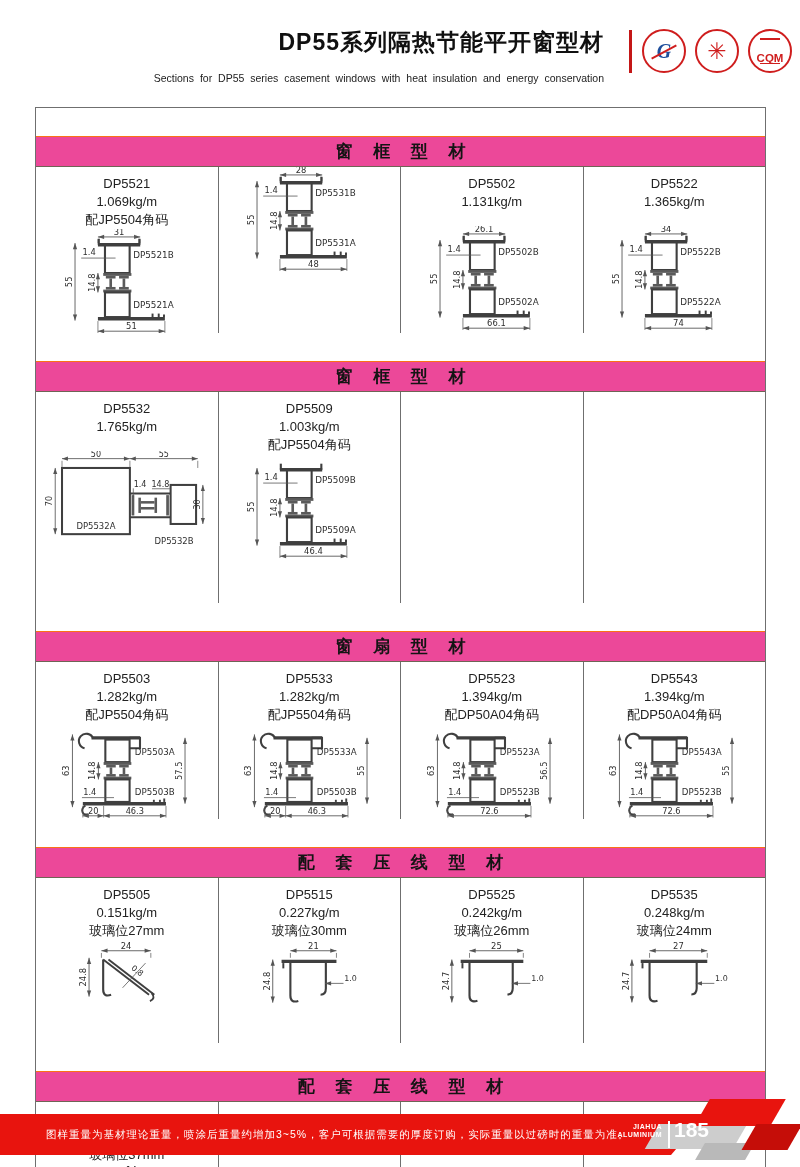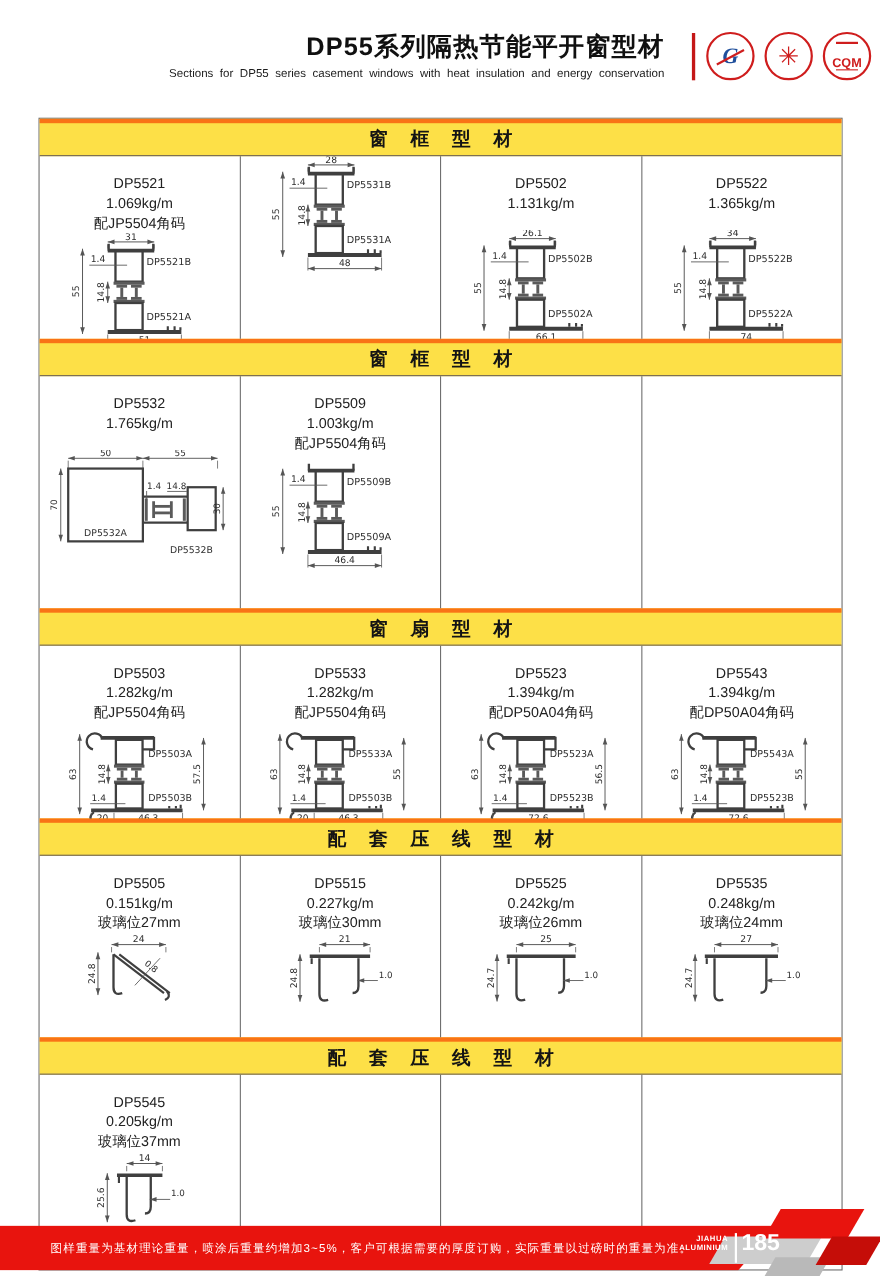--- a/index.html
+++ b/index.html
@@ -2,42 +2,42 @@
 <html><head>
 <meta charset="utf-8">
 <style>
   html,body{margin:0;padding:0;background:#fff;}
   .page{position:relative;width:800px;height:1167px;background:#ffffff;overflow:hidden;
         font-family:"Liberation Sans","DejaVu Sans",sans-serif;}
 
   
   .hdr{position:absolute;top:27px;right:196px;text-align:right;}
   .hdr-cn{font-size:23px;font-weight:bold;color:#101010;letter-spacing:1px;}
-  .hdr-en{font-size:10.5px;color:#1c1c1c;margin-top:3px;word-spacing:3px;}
+  .hdr-en{font-size:10.5px;color:#1c1c1c;margin-top:14px;word-spacing:3px;}
   .hdr-sep{position:absolute;top:30px;left:629px;width:3px;height:43px;background:#c41717;}
   .logos{position:absolute;top:29px;left:642px;display:flex;gap:9px;}
   .logo{width:44px;height:44px;border:2.5px solid #cf1d1d;border-radius:50%;box-sizing:border-box;
         display:flex;align-items:center;justify-content:center;position:relative;background:#fff;}
   .logo .g{font-size:20px;font-weight:bold;font-style:italic;color:#1f4f9c;font-family:"Liberation Serif","DejaVu Serif",serif;}
   .logo .swoosh{position:absolute;left:6px;top:20px;width:28px;height:2px;background:#cf1d1d;transform:rotate(-28deg);}
   .logo .star{font-size:23px;color:#cf1d1d;line-height:1;}
   .logo .cqm{font-size:11.5px;font-weight:bold;color:#cf1d1d;margin-top:14px;}
   .logo .tick{position:absolute;left:10px;right:10px;height:1.5px;background:#cf1d1d;}
   .tick.t{top:7px}.tick.b{bottom:7px}
 
   
   .tbl{position:absolute;left:35px;top:107px;width:731px;border:1px solid #6f6f6f;box-sizing:border-box;background:#fff;}
-  .bar{height:29px;background:#fde047;border-top:4px solid #f97316;border-bottom:1px solid #6f6455;
+  .bar{height:29px;background:#ec4899;border-top:1px solid #f97316;border-bottom:1px solid #6f6455;
        display:flex;align-items:center;justify-content:center;
-       font-size:17px;font-weight:bold;color:#141414;letter-spacing:8px;text-indent:8px;}
+       font-size:17px;font-weight:bold;color:#141414;letter-spacing:8px;text-indent:8px;margin-top:28px;}
   .row{display:flex;}
   .cell{flex:1 1 0;border-right:1px solid #6f6f6f;box-sizing:border-box;text-align:center;overflow:hidden;}
   .cell:last-child{border-right:none;}
   .r1{height:166px}.r2{height:211px}.r3{height:157px}.r4{height:165px}.r5{height:177px}
-  .ct{padding-top:16px;min-height:51px;font-size:13px;color:#222;line-height:1.38;}
+  .ct{padding-top:8px;min-height:51px;font-size:13px;color:#222;line-height:1.38;}
   .drawing{display:flex;justify-content:center;}
 
   
   .fbar{position:absolute;left:0;top:1114px;width:706px;height:41px;background:#e8140e;
         clip-path:polygon(0 0,706px 0,671px 41px,0 41px);}
   .fnote{position:absolute;left:46px;top:1128px;color:#fff;font-size:10.5px;letter-spacing:1px;z-index:3;}
   .brand{position:absolute;left:592px;top:1123px;width:70px;color:#fff;text-align:right;font-size:7px;
          line-height:1.2;font-weight:bold;letter-spacing:.5px;z-index:3;}
   .brand-sep{position:absolute;left:668px;top:1121px;width:1.5px;height:27px;background:#fff;z-index:3;}
   .pageno{position:absolute;left:674px;top:1118px;color:#fff;font-size:21px;font-weight:bold;z-index:3;}

